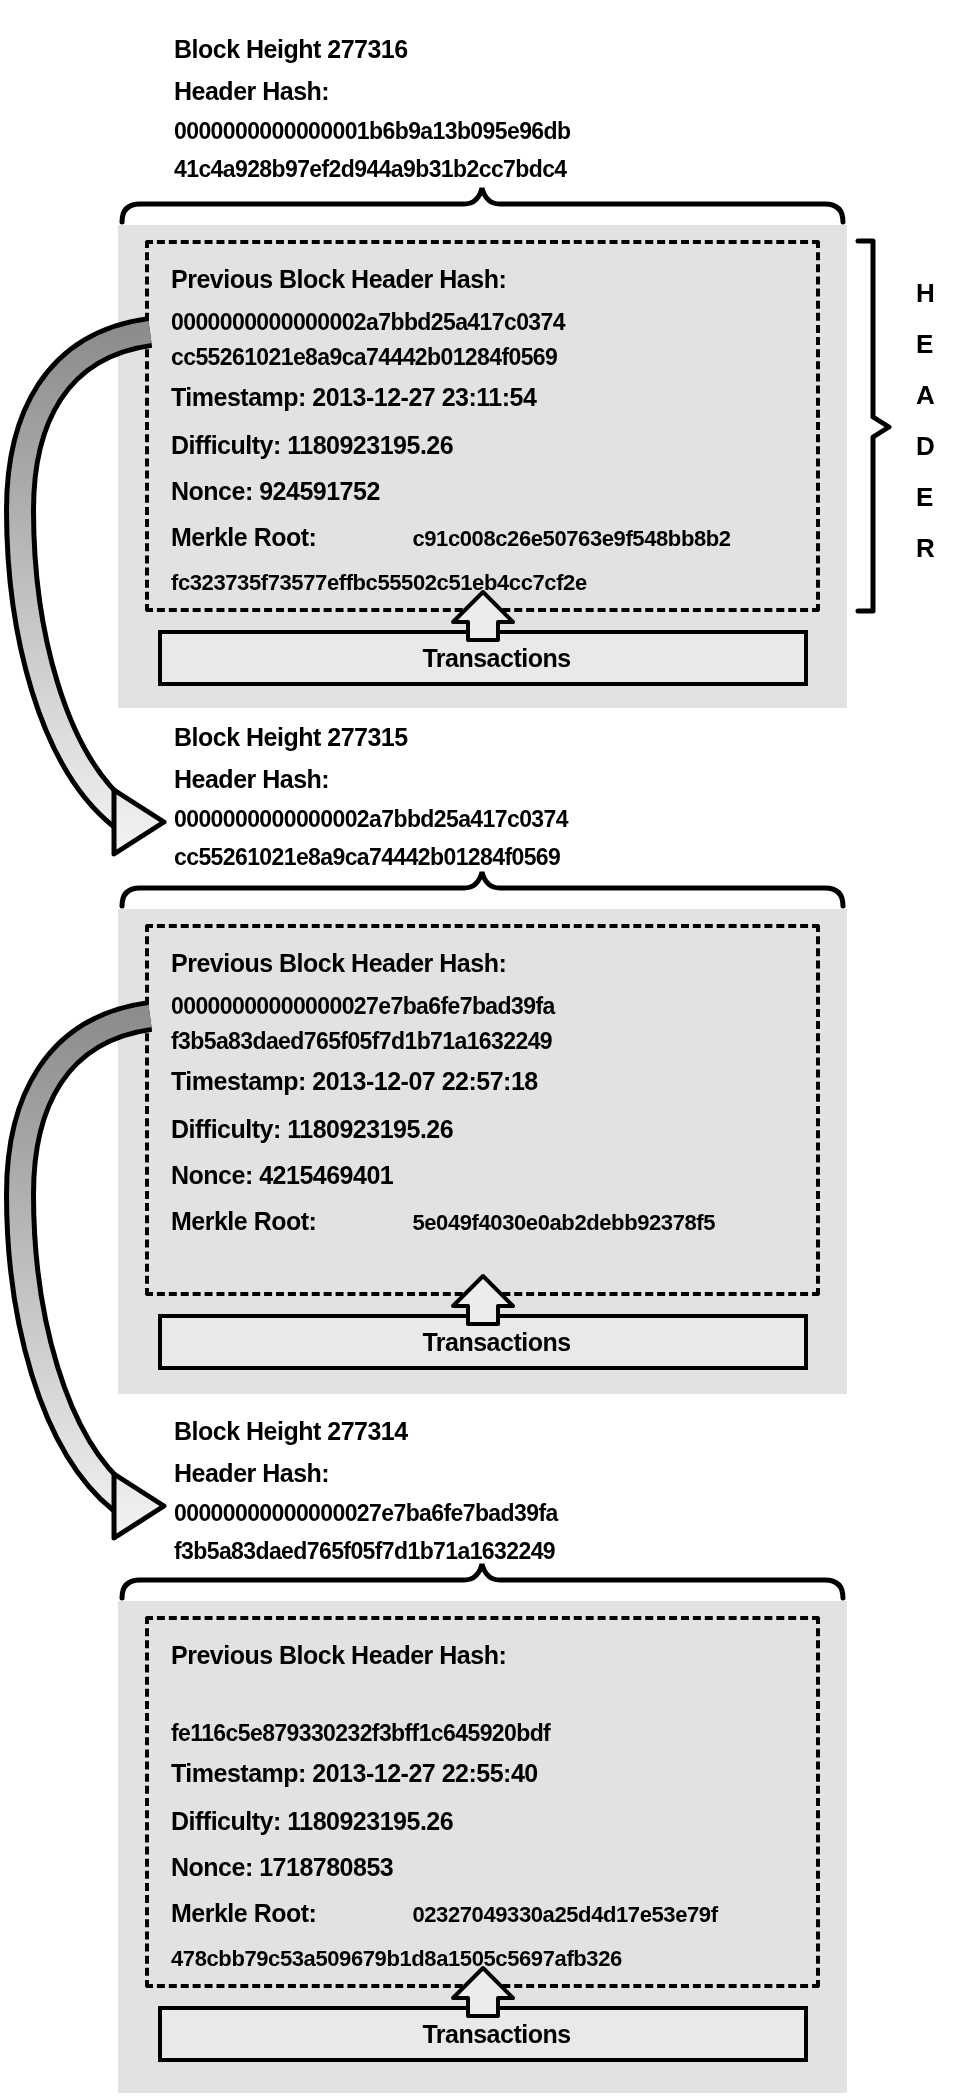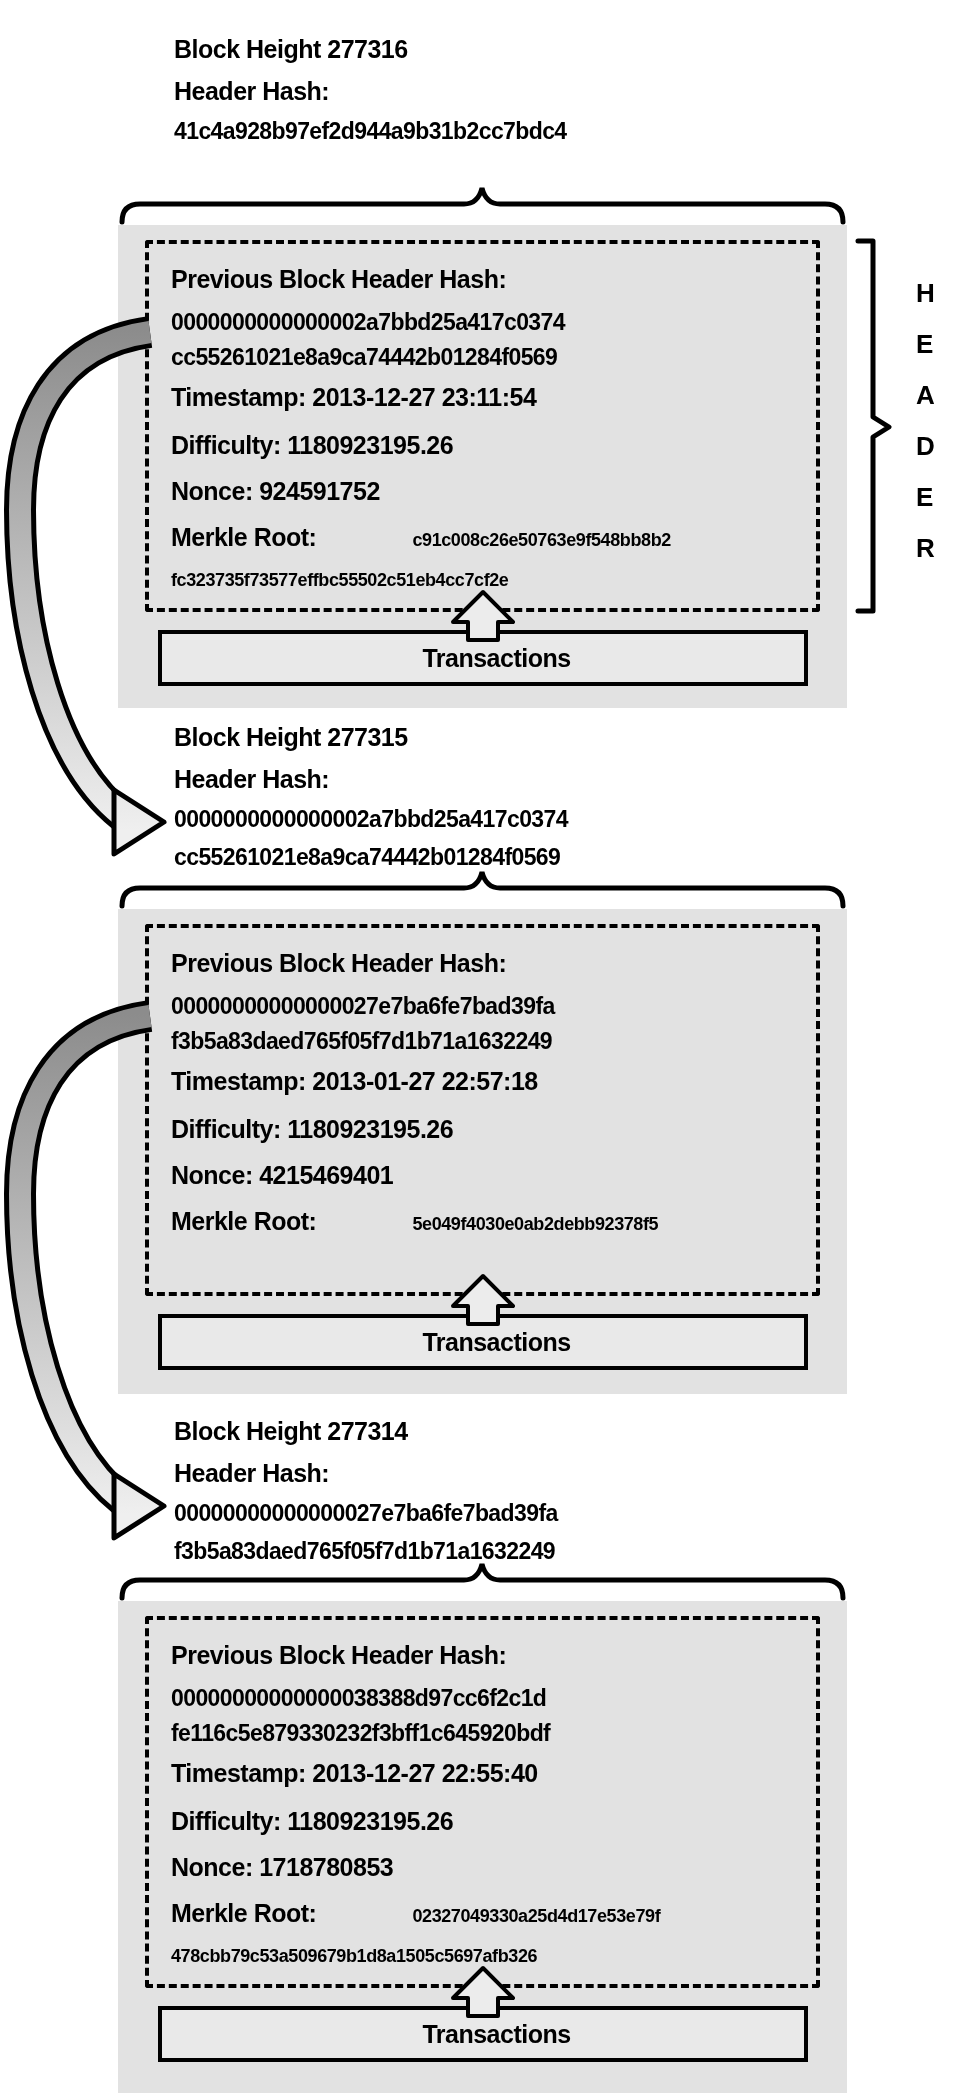--- a/index.html
+++ b/index.html
@@ -13,21 +13,21 @@
   .cap-hash { font-size:23px; font-weight:700; line-height:38px; letter-spacing:-0.6px; white-space:nowrap; }
 
   .block { position:absolute; left:118px; width:729px; background:#e2e2e2; }
   .hdr-box {
     position:absolute; left:27px; top:15px; width:675px; height:372px;
     border:4px dashed #000; border-radius:3px;
   }
   .f { position:absolute; left:53px; white-space:nowrap; }
   .f-label { font-size:25px; font-weight:700; }
   .f-hex  { font-size:23px; font-weight:700; letter-spacing:-0.6px; }
-  .f-small{ font-size:18px; font-weight:700; letter-spacing:-0.4px; }
+  .f-small{ font-size:22px; font-weight:700; letter-spacing:-0.4px; }
   .t-prevlabel { top:40px;text-align:right; }
   .t-prev1 { top:84px; }
   .t-prev2 { top:119px; }
   .t-time  { top:158px; }
   .t-diff  { top:206px; }
   .t-nonce { top:252px; }
   .t-merkle{ top:298px; display:flex; gap:96px; align-items:baseline; }
   .t-merkle2{ top:345px; }
   .tx-box {
     position:absolute; left:40px; top:405px; width:650px; height:56px;
@@ -39,20 +39,21 @@
   .overlay { position:absolute; left:0; top:0; pointer-events:none; }
 </style>
 </head>
 <body>
 
 <div class="canvas">
 
   <div class="caption" style="top:28px;">
     <div class="cap-line">Block Height 277316</div>
     <div class="cap-line">Header Hash:</div>
+    <div class="cap-hash">0000000000000001b6b9a13b095e96db</div>
     <div class="cap-hash">41c4a928b97ef2d944a9b31b2cc7bdc4</div>
   </div>
 
   <div class="block" style="top:225px; height:483px;">
     <div class="hdr-box"></div>
     <div class="f f-label t-prevlabel">Previous Block Header Hash:</div>
     <div class="f f-hex t-prev1">0000000000000002a7bbd25a417c0374</div>
     <div class="f f-hex t-prev2">cc55261021e8a9ca74442b01284f0569</div>
     <div class="f f-label t-time">Timestamp: 2013-12-27 23:11:54</div>
     <div class="f f-label t-diff">Difficulty: 1180923195.26</div>
@@ -79,21 +80,21 @@
     <div class="cap-line">Header Hash:</div>
     <div class="cap-hash">0000000000000002a7bbd25a417c0374</div>
     <div class="cap-hash">cc55261021e8a9ca74442b01284f0569</div>
   </div>
 
   <div class="block" style="top:909px; height:485px;">
     <div class="hdr-box"></div>
     <div class="f f-label t-prevlabel">Previous Block Header Hash:</div>
     <div class="f f-hex t-prev1">00000000000000027e7ba6fe7bad39fa</div>
     <div class="f f-hex t-prev2">f3b5a83daed765f05f7d1b71a1632249</div>
-    <div class="f f-label t-time">Timestamp: 2013-01-27 22:57:18</div>
+    <div class="f f-label t-time">Timestamp: 2013-12-07 22:57:18</div>
     <div class="f f-label t-diff">Difficulty: 1180923195.26</div>
     <div class="f f-label t-nonce">Nonce: 4215469401</div>
     <div class="f t-merkle">
       <span class="f-label">Merkle Root:</span>
       <span class="f-small">5e049f4030e0ab2debb92378f5</span>
     </div>
     <div class="tx-box">
       <span>Transactions</span>
     </div>
   </div>
@@ -101,21 +102,20 @@
   <div class="caption" style="top:1410px;">
     <div class="cap-line">Block Height 277314</div>
     <div class="cap-line">Header Hash:</div>
     <div class="cap-hash">00000000000000027e7ba6fe7bad39fa</div>
     <div class="cap-hash">f3b5a83daed765f05f7d1b71a1632249</div>
   </div>
 
   <div class="block" style="top:1601px; height:492px;">
     <div class="hdr-box"></div>
     <div class="f f-label t-prevlabel">Previous Block Header Hash:</div>
-    <div class="f f-hex t-prev1">00000000000000038388d97cc6f2c1d</div>
     <div class="f f-hex t-prev2">fe116c5e879330232f3bff1c645920bdf</div>
     <div class="f f-label t-time">Timestamp: 2013-12-27 22:55:40</div>
     <div class="f f-label t-diff">Difficulty: 1180923195.26</div>
     <div class="f f-label t-nonce">Nonce: 1718780853</div>
     <div class="f t-merkle">
       <span class="f-label">Merkle Root:</span>
       <span class="f-small">02327049330a25d4d17e53e79f</span>
     </div>
     <div class="f f-small t-merkle2">478cbb79c53a509679b1d8a1505c5697afb326</div>
     <div class="tx-box">

